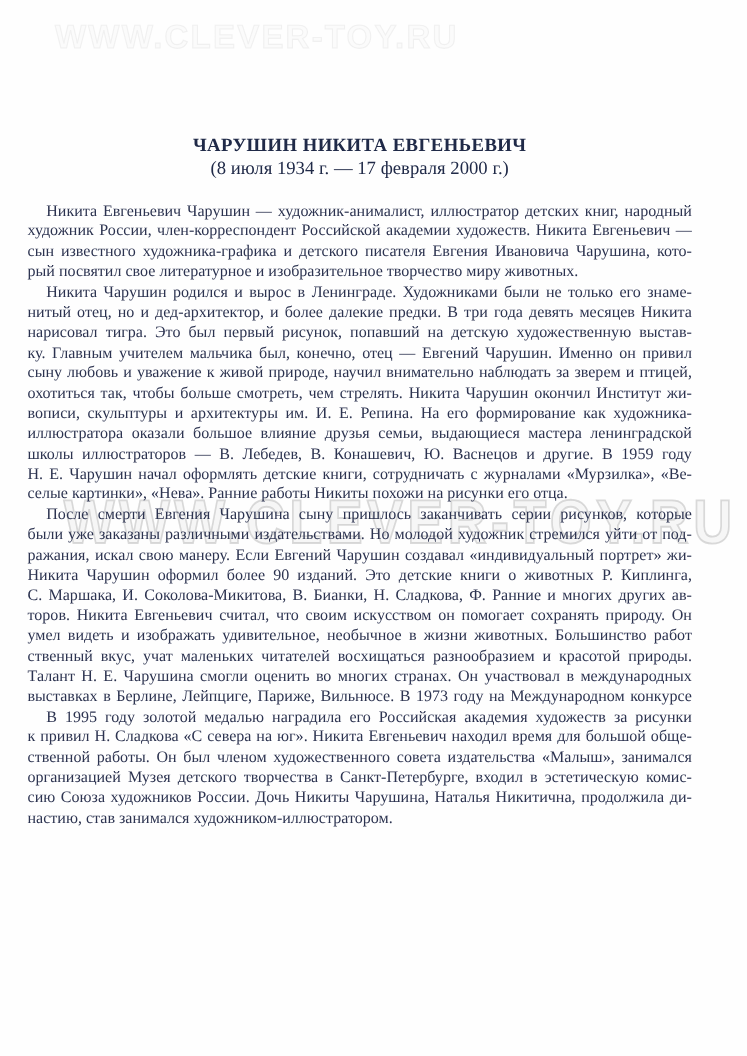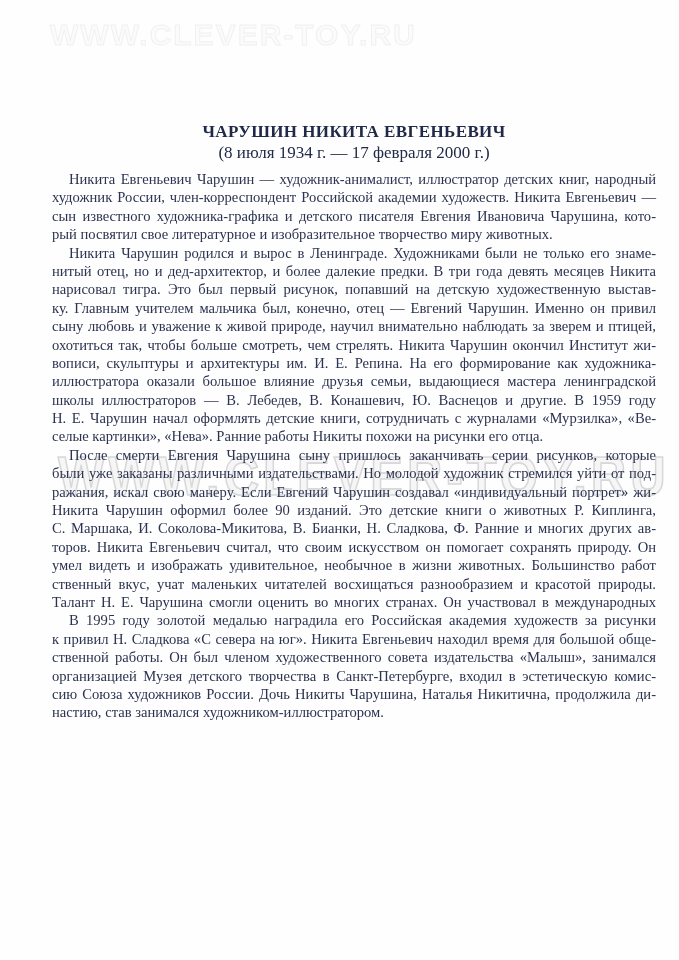--- a/index.html
+++ b/index.html
@@ -39,21 +39,21 @@
     letter-spacing: 2px;
   }
   .watermark.middle {
     top: 447px;
     left: 58px;
     font-size: 49px;
     transform: scaleY(1.15);
   }
   .content {
     position: absolute;
-    left: 52px;
+    left: 25px;
     top: 0;
     width: 604px;
     z-index: 2;
     color: #2c3350;
   }
   .title-block {
     margin-top: 121px;
     text-align: center;
     color: #202a48;
   }
@@ -62,21 +62,21 @@
     font-weight: bold;
     letter-spacing: 0.4px;
     line-height: 22px;
   }
   .doc-subtitle {
     font-size: 17px;
     font-weight: normal;
     line-height: 20px;
   }
   .body-text {
-    margin-top: 7px;
+    margin-top: 20px;
     font-size: 14.6px;
   }
   .line {
     line-height: 18.4px;
     height: 18.4px;
     text-align: justify;
     text-align-last: justify;
     white-space: normal;
   }
   .line.last {
@@ -120,20 +120,21 @@
         <div class="line last">селые картинки», «Нева». Ранние работы Никиты похожи на рисунки его отца.</div>
         <div class="line first">После смерти Евгения Чарушина сыну пришлось заканчивать серии рисунков, которые</div>
         <div class="line">были уже заказаны различными издательствами. Но молодой художник стремился уйти от под-</div>
         <div class="line">ражания, искал свою манеру. Если Евгений Чарушин создавал «индивидуальный портрет» жи-</div>
         <div class="line">Никита Чарушин оформил более 90 изданий. Это детские книги о животных Р. Киплинга,</div>
         <div class="line">С. Маршака, И. Соколова-Микитова, В. Бианки, Н. Сладкова, Ф. Ранние и многих других ав-</div>
         <div class="line">торов. Никита Евгеньевич считал, что своим искусством он помогает сохранять природу. Он</div>
         <div class="line">умел видеть и изображать удивительное, необычное в жизни животных. Большинство работ</div>
         <div class="line">ственный вкус, учат маленьких читателей восхищаться разнообразием и красотой природы.</div>
         <div class="line">Талант Н. Е. Чарушина смогли оценить во многих странах. Он участвовал в международных</div>
+        <div class="line">выставках в Берлине, Лейпциге, Париже, Вильнюсе. В 1973 году на Международном конкурсе</div>
         <div class="line first">В 1995 году золотой медалью наградила его Российская академия художеств за рисунки</div>
         <div class="line">к привил Н. Сладкова «С севера на юг». Никита Евгеньевич находил время для большой обще-</div>
         <div class="line">ственной работы. Он был членом художественного совета издательства «Малыш», занимался</div>
         <div class="line">организацией Музея детского творчества в Санкт-Петербурге, входил в эстетическую комис-</div>
         <div class="line">сию Союза художников России. Дочь Никиты Чарушина, Наталья Никитична, продолжила ди-</div>
         <div class="line last">настию, став занимался художником-иллюстратором.</div>
       </div>
   </div>
 
 </div>

